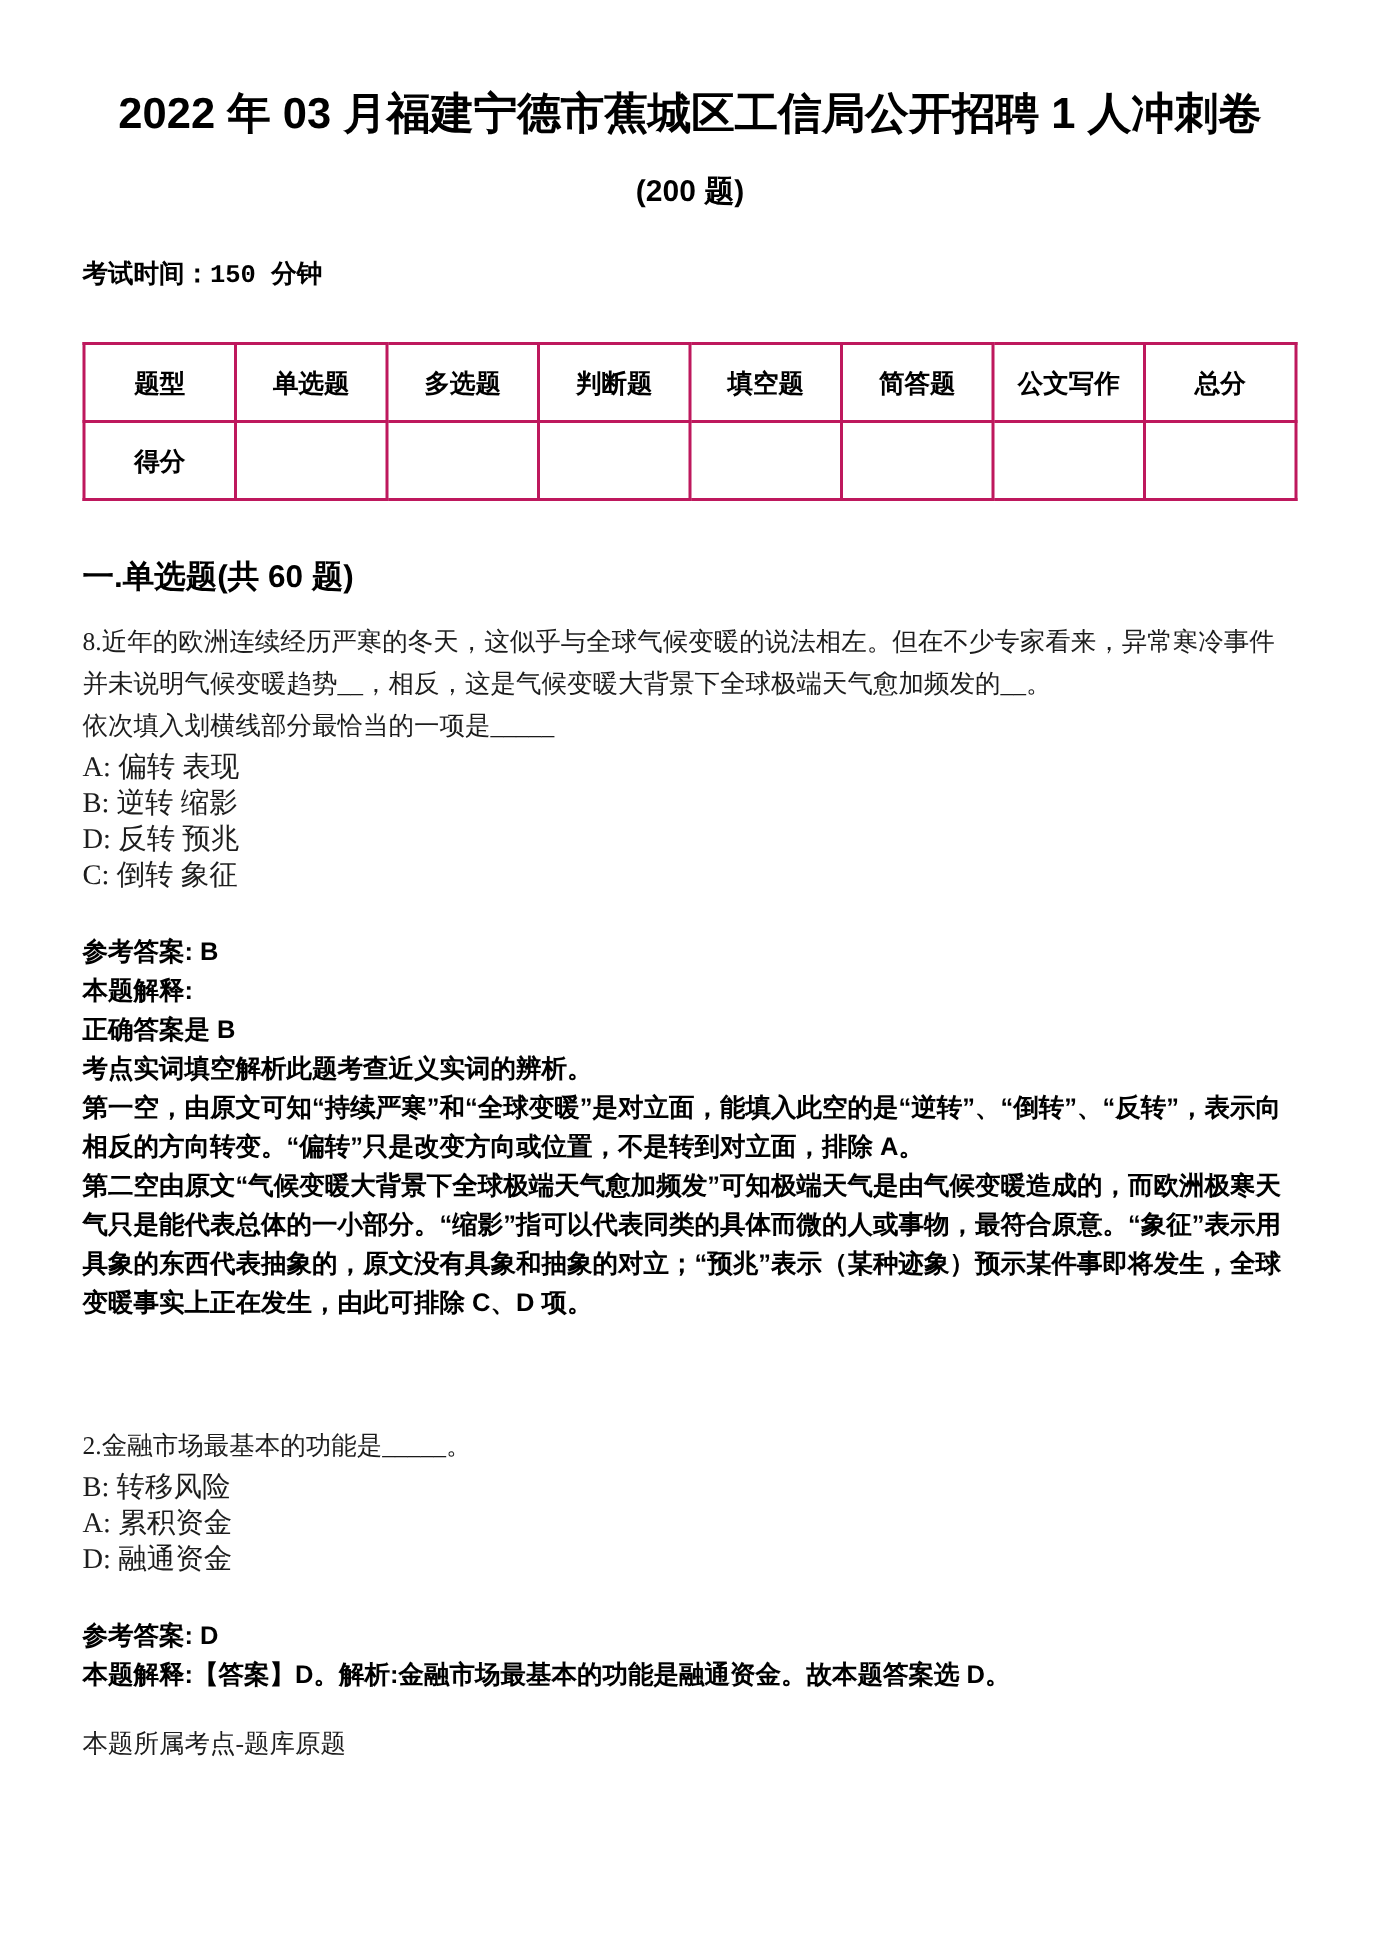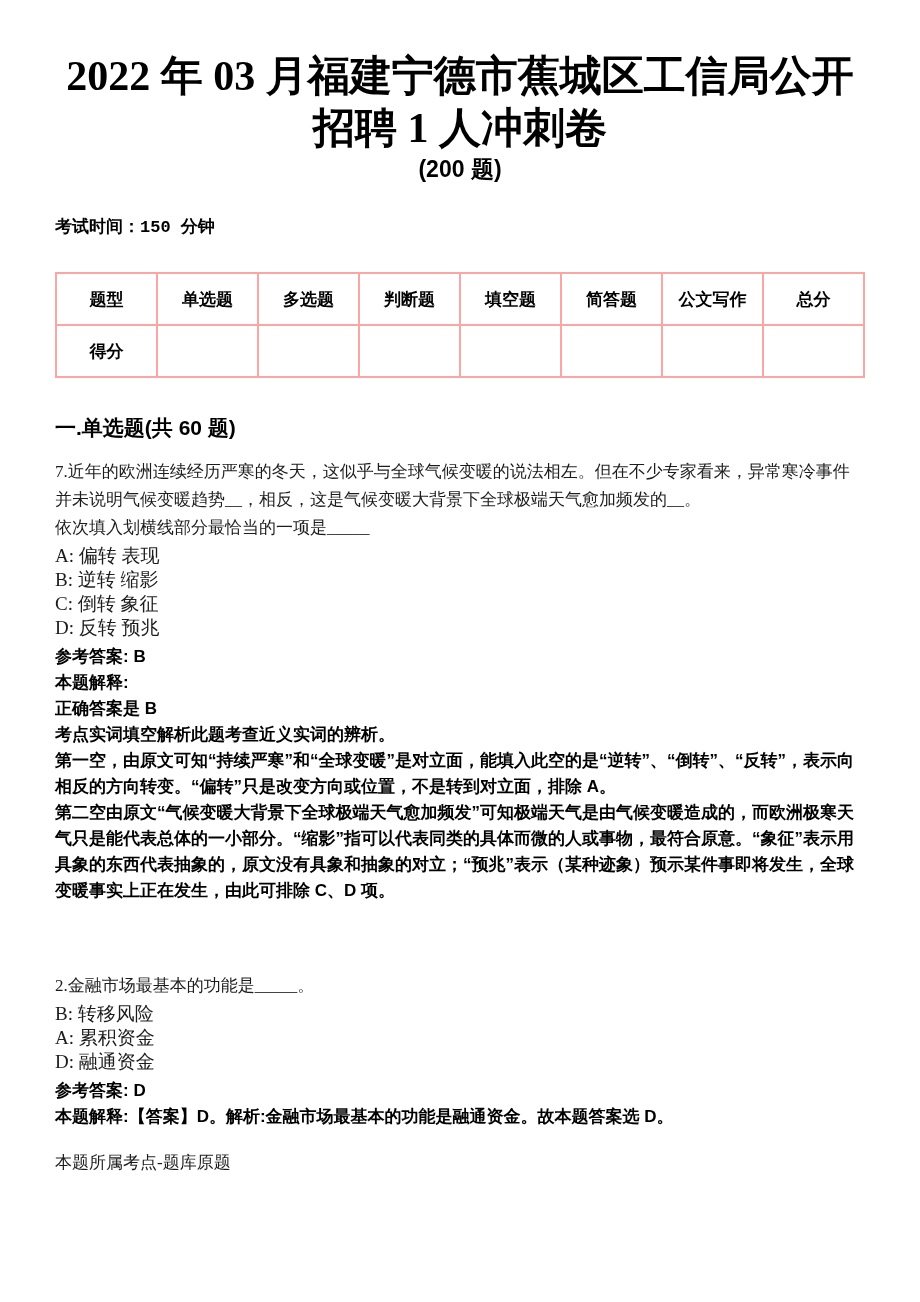--- a/index.html
+++ b/index.html
@@ -15,50 +15,50 @@
     font-family: "Liberation Serif", "DejaVu Serif", serif;
   }
   .page {
     box-sizing: border-box;
     width: 920px;
     height: 1302px;
     padding: 50px 55px 0 55px;
   }
   .doc-title {
     margin: 0;
-    font-family: Liberation Serif, serif;
+    font-family: Liberation Sans, sans-serif;
     font-weight: bold;
-    font-size: 42px;
+    font-size: 29px;
     line-height: 52px;
     text-align: center;
     color: #000000;
   }
   .doc-subtitle {
-    margin-top: 0;
+    margin-top: 12px;
     text-align: center;
     font-family: "Liberation Sans", "DejaVu Sans", sans-serif;
     font-weight: bold;
-    font-size: 23px;
+    font-size: 20px;
     color: #000000;
   }
   .exam-time {
     margin-top: 30px;
     font-family: Liberation Mono, monospace;
     font-weight: bold;
     font-size: 17px;
     color: #000000;
   }
   table.score-table {
     margin-top: 34px;
     width: 100%;
     border-collapse: collapse;
     table-layout: fixed;
   }
   table.score-table td {
-    border: 2px solid #fca5a5;
+    border: 2px solid #be185d;
     height: 48px;
     text-align: center;
     vertical-align: middle;
     font-family: "Liberation Sans", "DejaVu Sans", sans-serif;
     font-weight: bold;
     font-size: 17px;
     color: #000000;
   }
   .section-heading {
     margin: 36px 0 16px 0;
@@ -74,21 +74,21 @@
   }
   .q-options {
     margin-top: 2px;
   }
   .q-option {
     font-size: 19px;
     line-height: 24px;
     color: #1c1c1c;
   }
   .answer-block {
-    margin-top: 4px;
+    margin-top: 26px;
     font-family: "Liberation Sans", "DejaVu Sans", sans-serif;
     font-weight: bold;
     font-size: 17px;
     line-height: 26px;
     color: #000000;
   }
   .answer-block p {
     margin: 0;
   }
   .q2 {
@@ -135,28 +135,28 @@
         <td></td>
         <td></td>
       </tr>
     </tbody>
   </table>
 
   <div class="section-heading">一.单选题(共 60 题)</div>
 
   <div>
     <div class="q-stem">
-      <span>7.近年的欧洲连续经历严寒的冬天，这似乎与全球气候变暖的说法相左。但在不少专家看来，异常寒冷事件并未说明气候变暖趋势__，相反，这是气候变暖大背景下全球极端天气愈加频发的__。</span><br>
+      <span>8.近年的欧洲连续经历严寒的冬天，这似乎与全球气候变暖的说法相左。但在不少专家看来，异常寒冷事件并未说明气候变暖趋势__，相反，这是气候变暖大背景下全球极端天气愈加频发的__。</span><br>
       <span>依次填入划横线部分最恰当的一项是_____</span>
     </div>
     <div class="q-options">
       <div class="q-option">A: 偏转 表现</div>
       <div class="q-option">B: 逆转 缩影</div>
+      <div class="q-option">D: 反转 预兆</div>
       <div class="q-option">C: 倒转 象征</div>
-      <div class="q-option">D: 反转 预兆</div>
     </div>
     <div class="answer-block">
       <p>参考答案: B</p>
       <p>本题解释:</p>
       <p>正确答案是 B</p>
       <p>考点实词填空解析此题考查近义实词的辨析。</p>
       <p>第一空，由原文可知“持续严寒”和“全球变暖”是对立面，能填入此空的是“逆转”、“倒转”、“反转”，表示向相反的方向转变。“偏转”只是改变方向或位置，不是转到对立面，排除 A。</p>
       <p>第二空由原文“气候变暖大背景下全球极端天气愈加频发”可知极端天气是由气候变暖造成的，而欧洲极寒天气只是能代表总体的一小部分。“缩影”指可以代表同类的具体而微的人或事物，最符合原意。“象征”表示用具象的东西代表抽象的，原文没有具象和抽象的对立；“预兆”表示（某种迹象）预示某件事即将发生，全球变暖事实上正在发生，由此可排除 C、D 项。</p>
     </div>
   </div>

